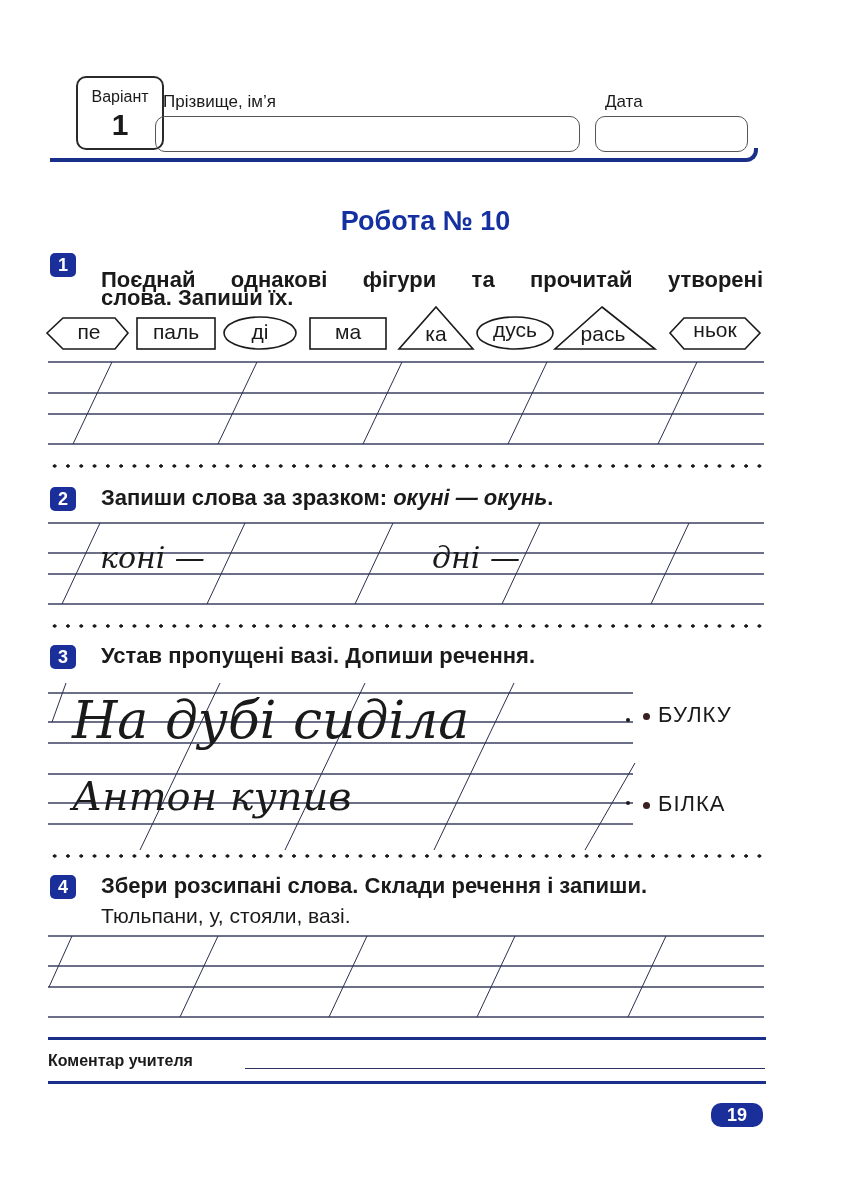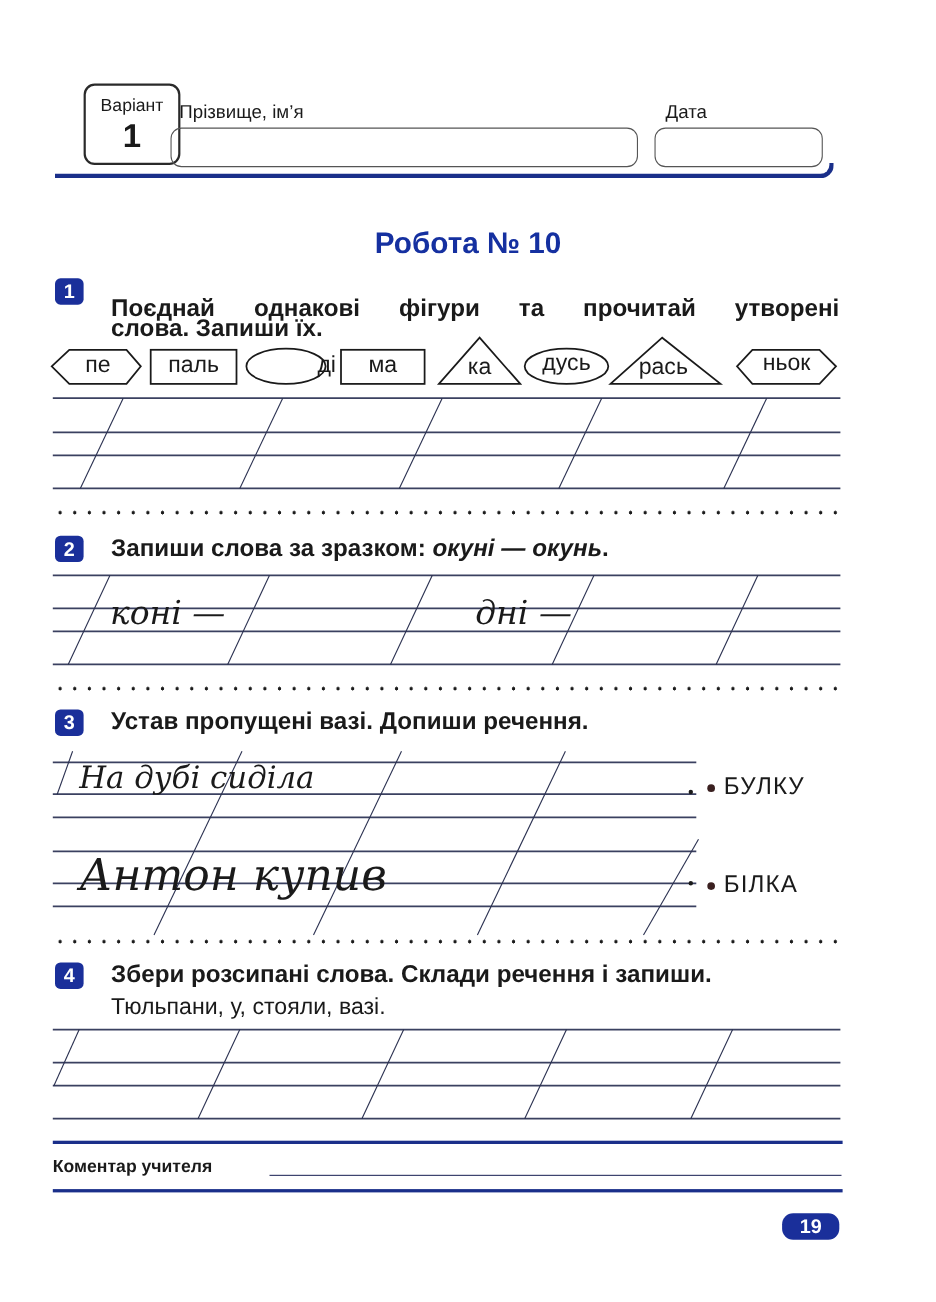--- a/index.html
+++ b/index.html
@@ -51,21 +51,21 @@
     <ellipse cx="260" cy="333" rx="36" ry="16"></ellipse>
     <rect x="310" y="318" width="76" height="31"></rect>
     <polygon points="436,307 473,349 399,349"></polygon>
     <ellipse cx="515" cy="333" rx="38" ry="16"></ellipse>
     <polygon points="602,307 655,349 555,349"></polygon>
     <polygon points="670,333 684,318 745,318 760,333 745,349 684,349"></polygon>
   </g>
 </svg>
 <div class="abs word" style="left:64px; top:320px; width:50px;">пе</div>
 <div class="abs word" style="left:137px; top:320px; width:78px;">паль</div>
-<div class="abs word" style="left:225px; top:320px; width:70px;padding-left:37px;">ді</div>
+<div class="abs word" style="left:225px; top:320px; width:70px;">ді</div>
 <div class="abs word" style="left:310px; top:320px; width:76px;">ма</div>
 <div class="abs word" style="left:414px; top:322px; width:44px;">ка</div>
 <div class="abs word" style="left:477px; top:318px; width:76px;">дусь</div>
 <div class="abs word" style="left:578px; top:322px; width:50px;">рась</div>
 <div class="abs word" style="left:682px; top:318px; width:66px;">ньок</div>
 
 <svg width="851" height="1184">
   <g stroke="#3a4060" stroke-width="1.6">
 
     <line x1="48" y1="362" x2="764" y2="362"></line>
@@ -128,21 +128,21 @@
 
 <div class="abs task-num" style="left:50px; top:487px;">2</div>
 <div class="abs task-text" style="left:101px; top:481px;">
   <span>Запиши слова за зразком: </span><em>окуні — окунь</em><span>.</span>
 </div>
 <div class="abs cursive" style="left:100px; top:540px; font-size:30px;">коні —</div>
 <div class="abs cursive" style="left:432px; top:540px; font-size:30px;">дні —</div>
 
 <div class="abs task-num" style="left:50px; top:645px;">3</div>
 <div class="abs task-text" style="left:101px; top:639px;">Устав пропущені вазі. Допиши речення.</div>
-<div class="abs cursive" style="left:72px; top:690px; font-size:28px;">На дубі сиділа</div>
+<div class="abs cursive" style="left:72px; top:690px; font-size:52px;">На дубі сиділа</div>
 <div class="abs cursive" style="left:72px; top:773px; font-size:40px;">Антон купив</div>
 <div class="abs opt" style="left:643px; top:702px;"><span class="opt-dot"></span><span>БУЛКУ</span></div>
 <div class="abs opt" style="left:643px; top:791px;"><span class="opt-dot"></span><span>БІЛКА</span></div>
 
 <div class="abs task-num" style="left:50px; top:875px;">4</div>
 <div class="abs task-text" style="left:101px; top:869px;">Збери розсипані слова. Склади речення і запиши.</div>
 <div class="abs task-sub" style="left:101px; top:904px;">Тюльпани, у, стояли, вазі.</div>
 
 <div class="abs" style="left:48px; top:1037px; width:718px; height:0; border-top:3px solid #1a2f8a;"></div>
 <div class="abs comment-label" style="left:48px; top:1052px;">Коментар учителя</div>

